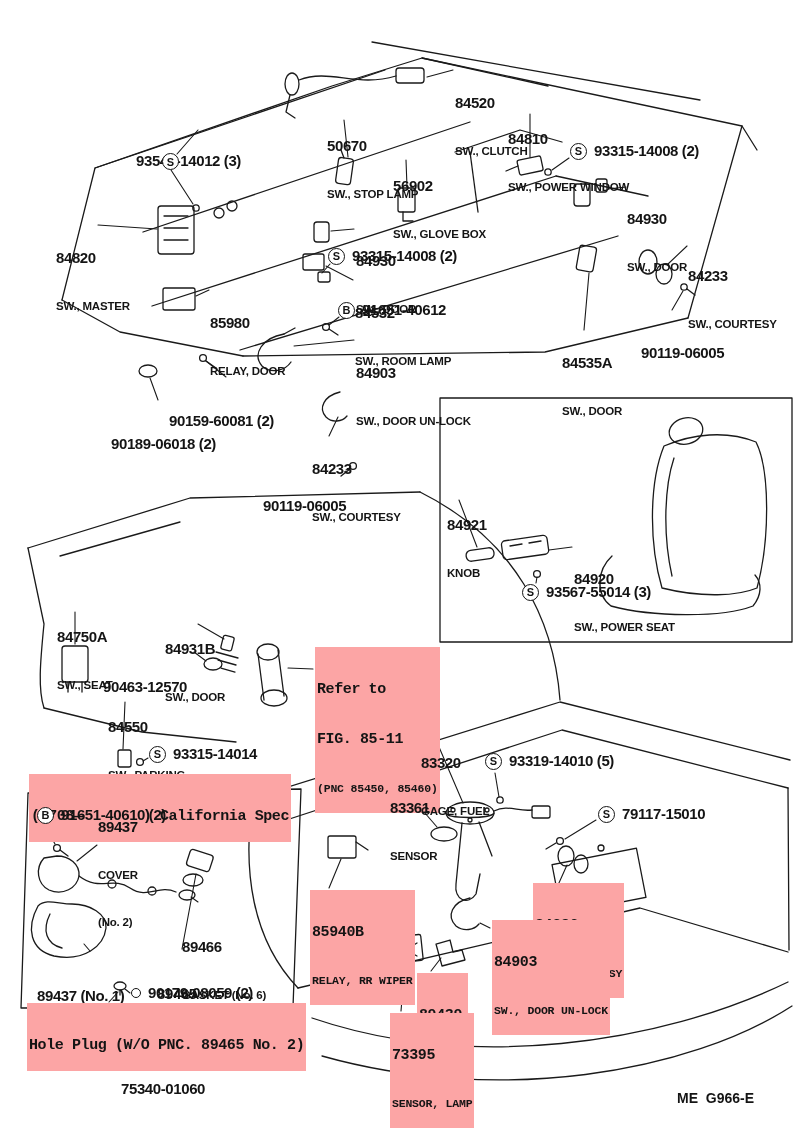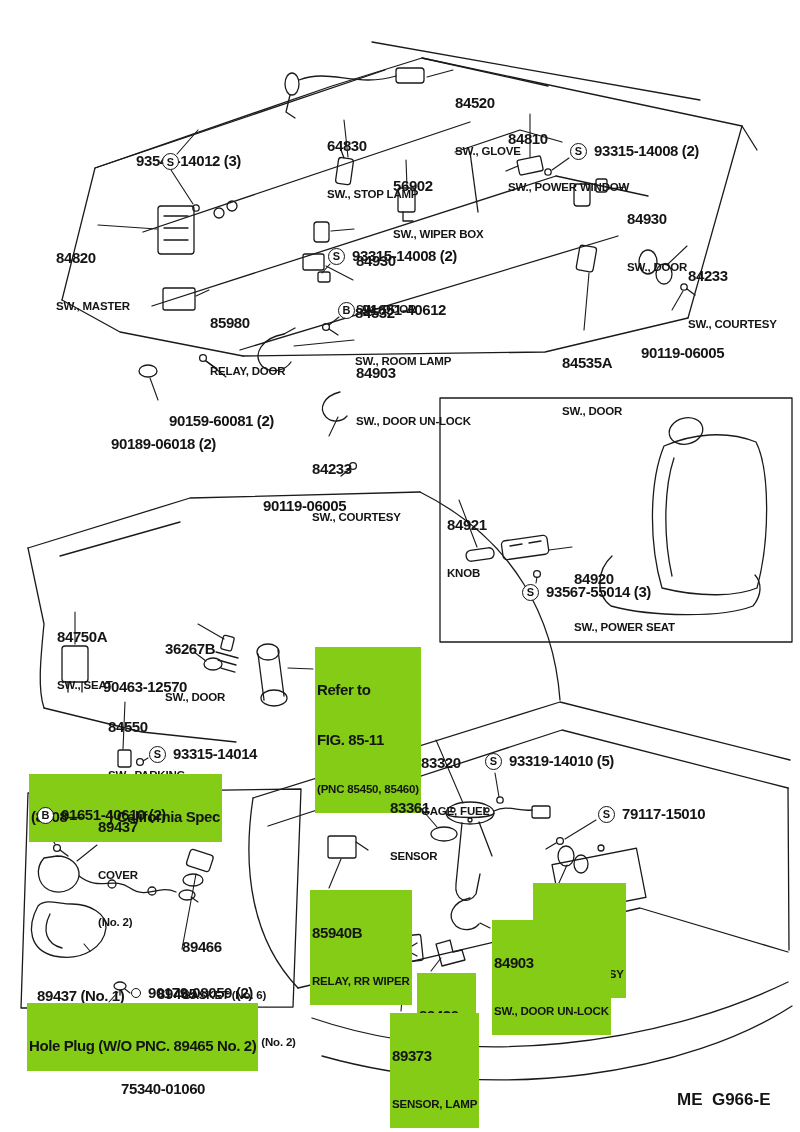--- a/index.html
+++ b/index.html
@@ -18,22 +18,22 @@
   .ds { font-size: 11.5px; font-weight: bold; letter-spacing: -0.2px; }
   .row { display: flex; align-items: center; gap: 7px; }
   .mk {
     width: 17px; height: 17px; min-width: 17px;
     border: 1.6px solid #141414; border-radius: 50%;
     display: inline-flex; align-items: center; justify-content: center;
     font-size: 11px; font-weight: bold; background: #fff;
   }
   .mk.abs { position: absolute; z-index: 2; }
   .mk.tiny { width: 10px; height: 10px; min-width: 10px; }
-  .wbg { background: #84cc16; padding: 0 2px; }
-  .fig { position: absolute; z-index: 2; font-size: 17px; font-weight: bold; white-space: pre; }
+  .wbg { background: #fca5a5; padding: 0 2px; font-family: Liberation Mono, monospace; }
+  .fig { position: absolute; z-index: 2; font-size: 14px; font-weight: bold; white-space: pre; }
 </style>
 </head>
 <body>
 
 <svg id="art" width="800" height="1132" viewBox="0 0 800 1132">
   <g fill="none" stroke="#1a1a1a" stroke-width="1.3" stroke-linecap="round" stroke-linejoin="round">
 
     <g>
       <path d="M62,300 L95,168 L332,86 L422,58 L548,86"></path>
       <path d="M422,58 L742,126 L757,150"></path>
@@ -226,41 +226,41 @@
       <path d="M554,894 L567,865"></path>
       <path d="M490,928 L480,923"></path>
       <path d="M431,971 L441,958"></path>
       <path d="M401,1011 L405,964"></path>
     </g>
   </g>
 </svg>
 
 <div class="co" style="left:455px;top:60px">
   <div class="pn">84520</div>
-  <div class="ds">SW., GLOVE</div>
+  <div class="ds">SW., CLUTCH</div>
 </div>
 
 <div class="co" style="left:327px;top:103px">
-  <div class="pn">64830</div>
+  <div class="pn">50670</div>
   <div class="ds">SW., STOP LAMP</div>
 </div>
 
 <div class="co" style="left:508px;top:96px">
   <div class="pn">84810</div>
   <div class="ds">SW., POWER WINDOW</div>
 </div>
 
 <div class="co" style="left:136px;top:118px">
   <div class="pn">93540-14012 (3)</div>
 </div>
 <span class="mk abs" style="left:162px;top:153px">S</span>
 
 <div class="co" style="left:393px;top:143px">
   <div class="pn">56902</div>
-  <div class="ds">SW., WIPER BOX</div>
+  <div class="ds">SW., GLOVE BOX</div>
 </div>
 
 <div class="co row" style="left:570px;top:143px">
   <span class="mk">S</span>
   <span class="pn">93315-14008 (2)</span>
 </div>
 
 <div class="co" style="left:627px;top:176px">
   <div class="pn">84930</div>
   <div class="ds">SW., DOOR</div>
@@ -346,21 +346,21 @@
   <span class="mk">S</span>
   <span class="pn">93567-55014 (3)</span>
 </div>
 
 <div class="co" style="left:57px;top:594px">
   <div class="pn">84750A</div>
   <div class="ds">SW., SEAT</div>
 </div>
 
 <div class="co" style="left:165px;top:606px">
-  <div class="pn">36267B</div>
+  <div class="pn">84931B</div>
   <div class="ds">SW., DOOR</div>
 </div>
 
 <div class="co" style="left:103px;top:644px">
   <div class="pn">90463-12570</div>
 </div>
 
 <div class="co wbg" style="left:315px;top:647px">
   <div class="pn">Refer to</div>
   <div class="pn">FIG. 85-11</div>
@@ -454,17 +454,17 @@
   <div class="pn">84903</div>
   <div class="ds">SW., DOOR UN-LOCK</div>
 </div>
 
 <div class="co wbg" style="left:417px;top:973px">
   <div class="pn">89439</div>
   <div class="ds">BRACKET</div>
 </div>
 
 <div class="co wbg" style="left:390px;top:1013px">
-  <div class="pn">89373</div>
+  <div class="pn">73395</div>
   <div class="ds">SENSOR, LAMP</div>
 </div>
 
 <div class="fig" style="left:677px;top:1090px">ME  G966-E</div>
 
 </body></html>

